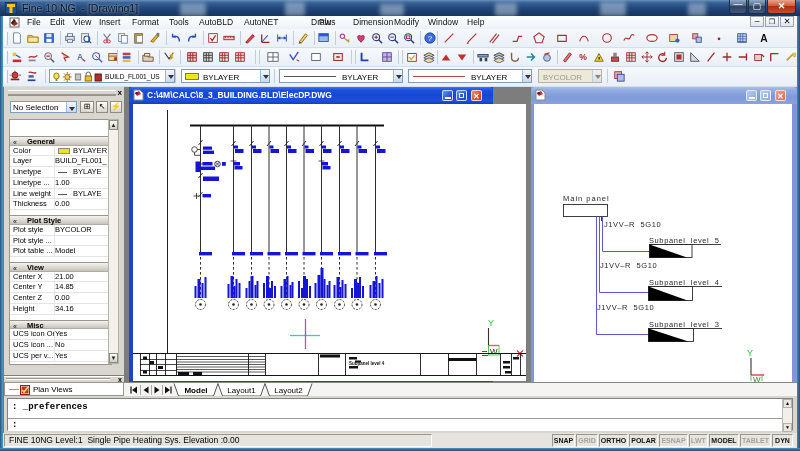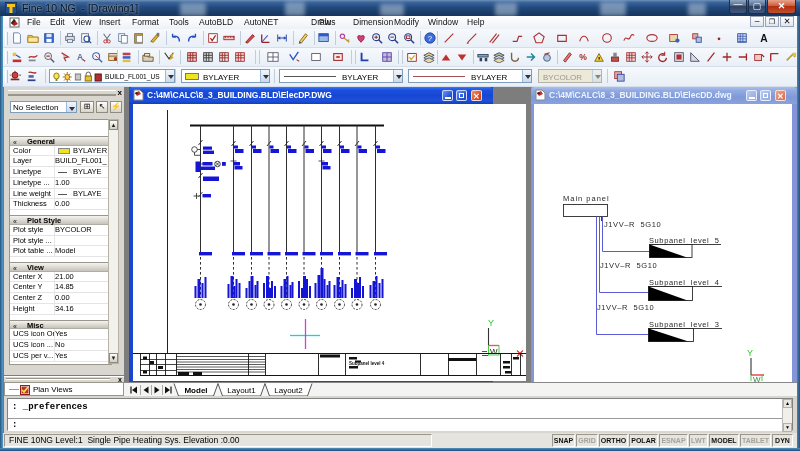--- a/index.html
+++ b/index.html
@@ -755,21 +755,20 @@
           <text x="216" y="261" font-size="4.5" font-weight="bold" fill="#111" font-family="Liberation Sans">Subpanel level 4</text>
         </svg></div>
     </div>
     <div class="xpwin" style="left:531px;top:87px;width:266px;height:295px;background:#8494d8;">
       <div class="xptitle inactive">
         <svg style="position:absolute;left:3px;top:2px;" width="12" height="12" viewBox="0 0 12 12">
           <path d="M2 1 h6 l3 3 v7 h-9 z" fill="#fff" stroke="#888"></path>
           <path d="M3 4 l4 -2 l2 3 l-4 2 z" fill="#c03030"></path>
           <path d="M3 4 l2 -1 l1 1.5 l-2 1z" fill="#222"></path>
         </svg>
-        <span style="position:absolute;left:18px;top:3px;">C:\4M\CALC\8_3_BUILDING.BLD\ElecDD.dwg</span>
         <div class="xpbtn bmin dim" style="right:40px;">
           <i class="gmin"></i>
         </div>
         <div class="xpbtn bmax dim" style="right:26px;">
           <i class="gmax"></i>
         </div>
         <div class="xpbtn bcls dim" style="right:11px;">✕</div>
       </div>
       <div class="canvas" style="left:3px;top:17px;width:258px;height:278px;overflow:hidden;"><svg width="260" height="278" viewBox="0 0 260 278">
           <text x="29" y="97" font-size="7.5" fill="#2a2a2a" font-family="Liberation Sans" letter-spacing="1">Main panel</text>

